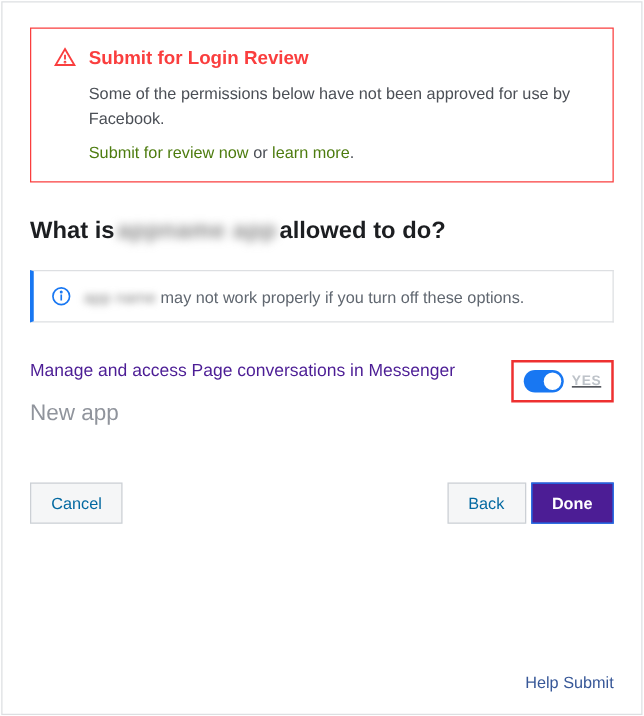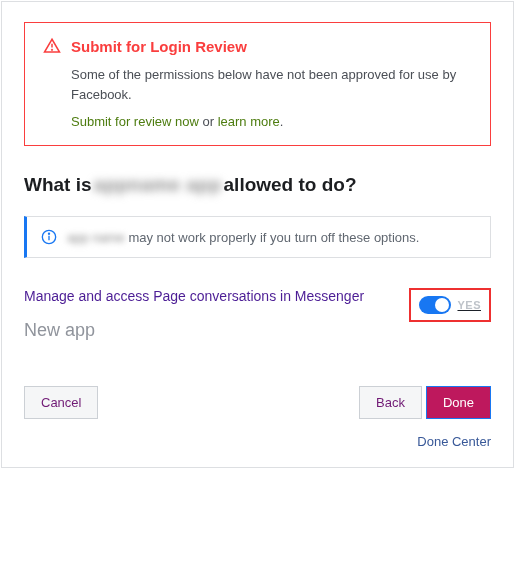--- a/index.html
+++ b/index.html
@@ -6,21 +6,21 @@
     body {
       font-family: Helvetica, Arial, sans-serif;
       background: #fff;
       color: #1d2129;
       width: 515px;
       height: 573px;
     }
     .container {
       border: 1px solid #dddfe2;
       width: 513px;
-      height: 467px;
+      height: 571px;
       margin: 1px;
       padding: 20px 22px;
       position: relative;
     }
     .alert-box {
       border: 1px solid #fa3e3e;
       padding: 14px 18px 16px 18px;
       margin-bottom: 28px;
     }
     .alert-header {
@@ -137,30 +137,30 @@
     .button-row {
       display: flex;
       justify-content: space-between;
       align-items: center;
     }
     .btn {
       border: 1px solid #ccd0d5;
       background: #f5f6f7;
       padding: 8px 16px;
       font-size: 13px;
-      color: #701a75;
+      color: #0369a1;
       cursor: pointer;
       font-family: inherit;
     }
     .btn-group { display: flex; gap: 4px; }
     .btn-primary {
-      background: #be185d;
+      background: #4c1d95;
       border-color: #1877f2;
       color: #fff;
-      font-weight: normal;
+      font-weight: bold;
     }
     .help-center {
       position: absolute;
       bottom: 18px;
       right: 22px;
       font-size: 13px;
       color: #385898;
       cursor: pointer;
     }
   </style>
@@ -216,15 +216,15 @@
   </div>
 
   <div class="button-row">
     <button class="btn">Cancel</button>
     <div class="btn-group">
       <button class="btn">Back</button>
       <button class="btn btn-primary">Done</button>
     </div>
   </div>
 
-  <div class="help-center">Done Center</div>
+  <div class="help-center">Help Submit</div>
 
 </div>
 
 </body></html>

